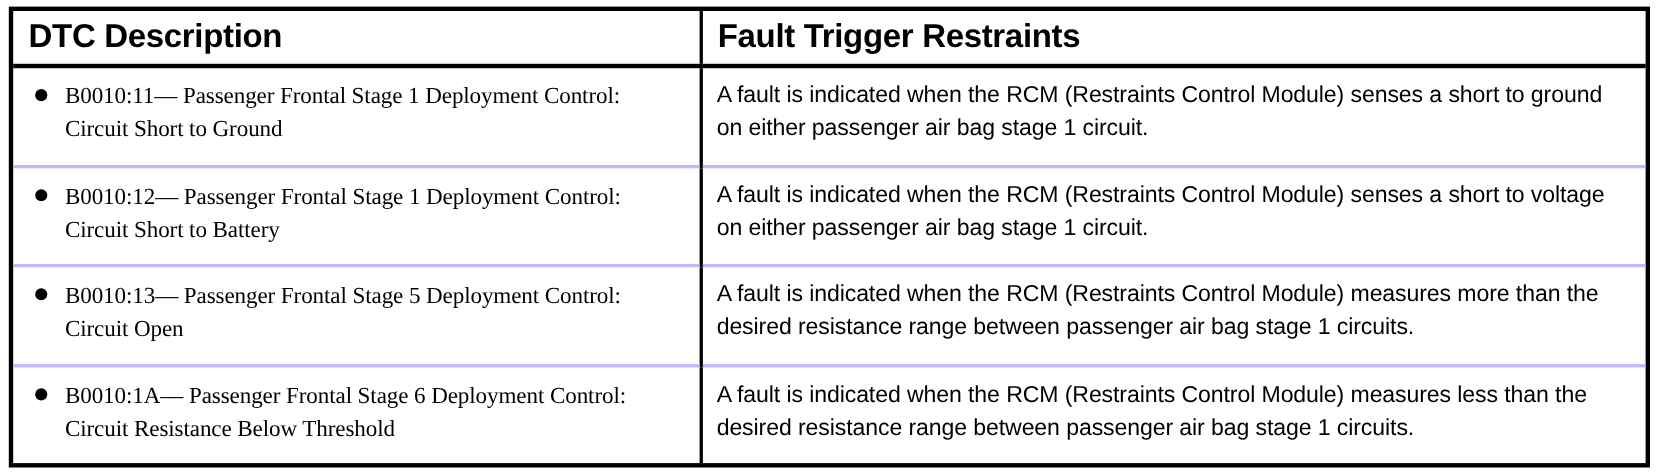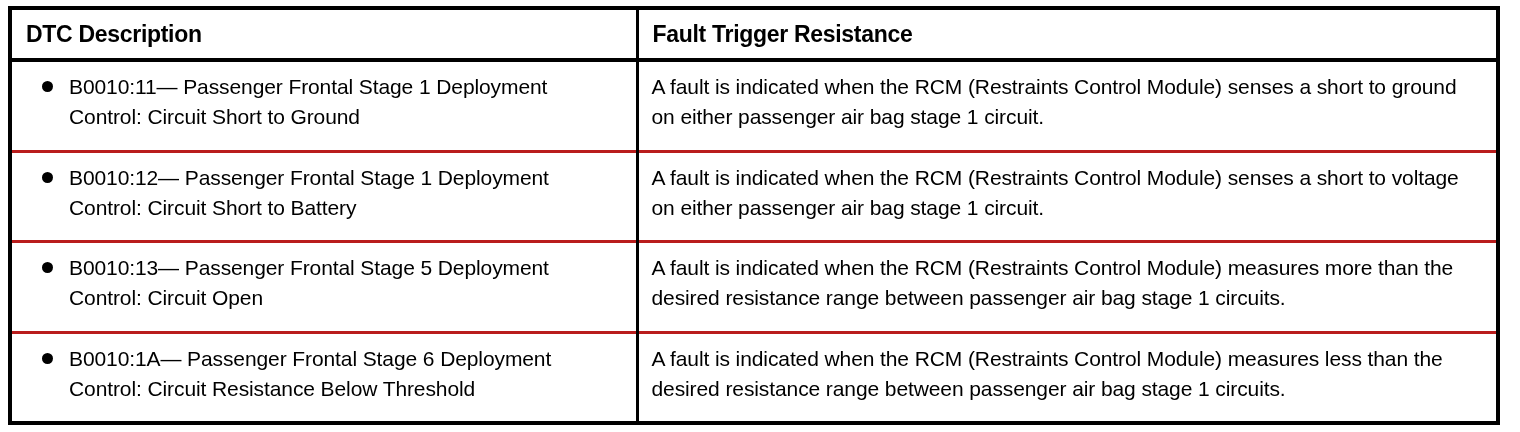--- a/index.html
+++ b/index.html
@@ -33,47 +33,48 @@
     table-layout: fixed;
   }
 
   table.dtc-table col.col-desc { width: 625px; }
   table.dtc-table col.col-cond { width: auto; }
 
   
   thead th {
     text-align: left;
     vertical-align: middle;
-    font-size: 23px;
+    font-size: 30px;
     font-weight: bold;
     letter-spacing: -0.3px;
     padding: 0 0 0 14px;
     height: 48px;
     border-bottom: 4px solid #000000;
     font-stretch: condensed;
   }
   thead th.desc-head {
     border-right: 3px solid #000000;
   }
 
   
   tbody td {
     vertical-align: top;
     font-size: 21px;
     line-height: 30px;
-    border-top: 3px solid #b91c1c;
+    border-top: 3px solid #c4b5fd;
     padding: 10px 12px 12px 12px;
     letter-spacing: -0.1px;
   }
   tbody tr:first-child td {
     border-top: none;
   }
   tbody td.desc-cell {
     border-right: 3px solid #000000;
-    padding-left: 30px;
+    padding-left: 20px;
+    font-family: Liberation Serif, serif;
   }
   tbody td.cond-cell {
     padding-left: 13px;
     padding-right: 36px;
   }
 
   
   .bullet-row {
     display: flex;
     align-items: flex-start;
@@ -100,21 +101,21 @@
 
 <div class="table-wrap">
   <table class="dtc-table">
     <colgroup>
       <col class="col-desc">
       <col class="col-cond">
     </colgroup>
     <thead>
       <tr>
         <th class="desc-head">DTC Description</th>
-        <th class="cond-head">Fault Trigger Resistance</th>
+        <th class="cond-head">Fault Trigger Restraints</th>
       </tr>
     </thead>
     <tbody>
 
       <tr>
         <td class="desc-cell">
           <div class="bullet-row">
             <span class="bullet-dot"></span>
             <span class="bullet-text">B0010:11— Passenger Frontal Stage 1 Deployment Control: Circuit Short to Ground</span>
           </div>

